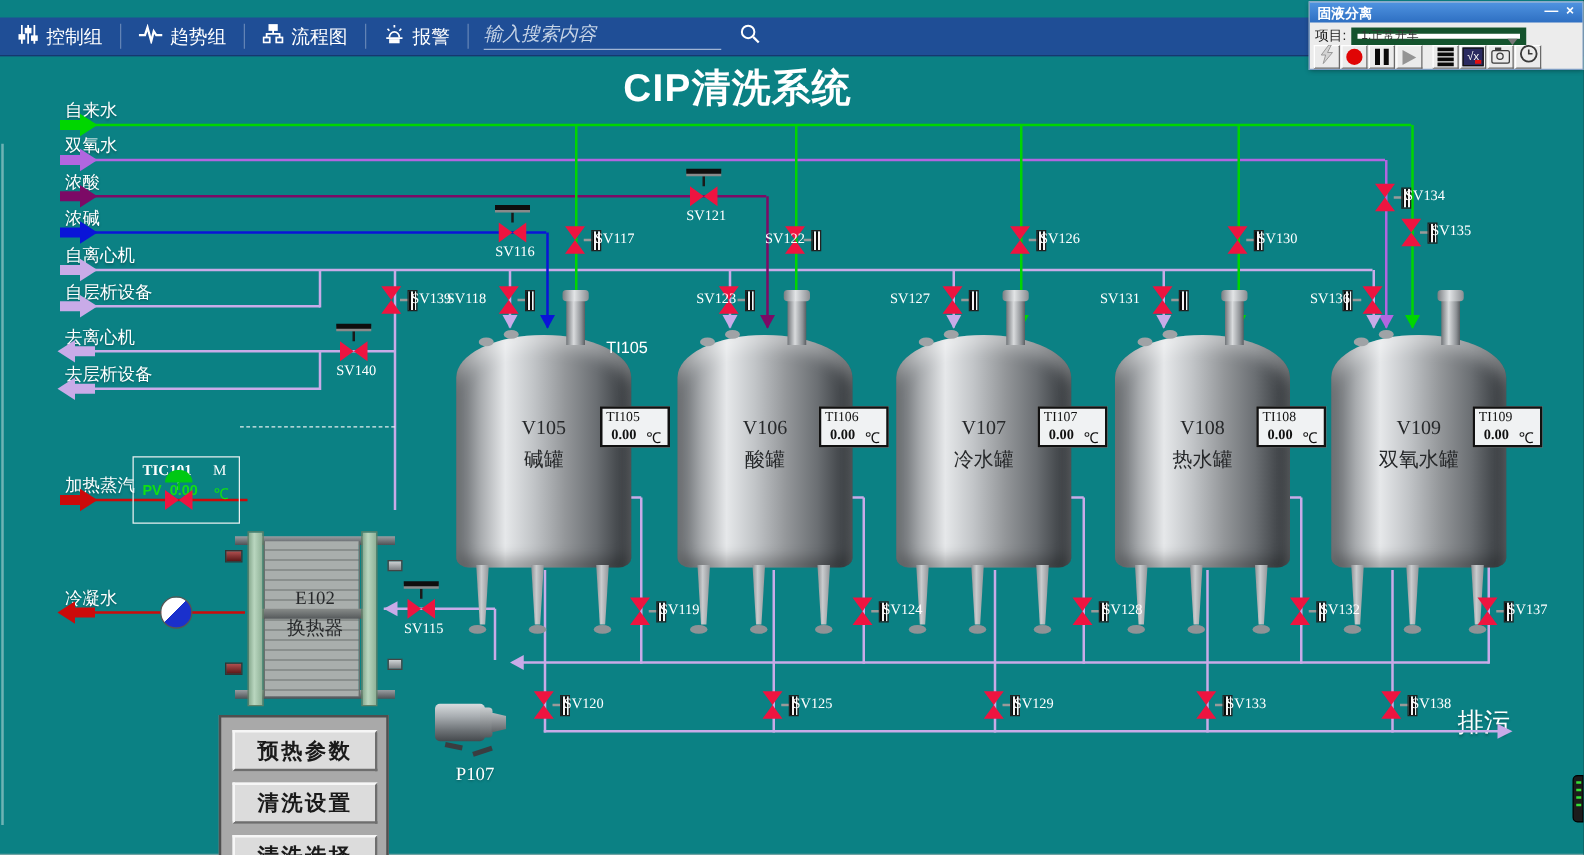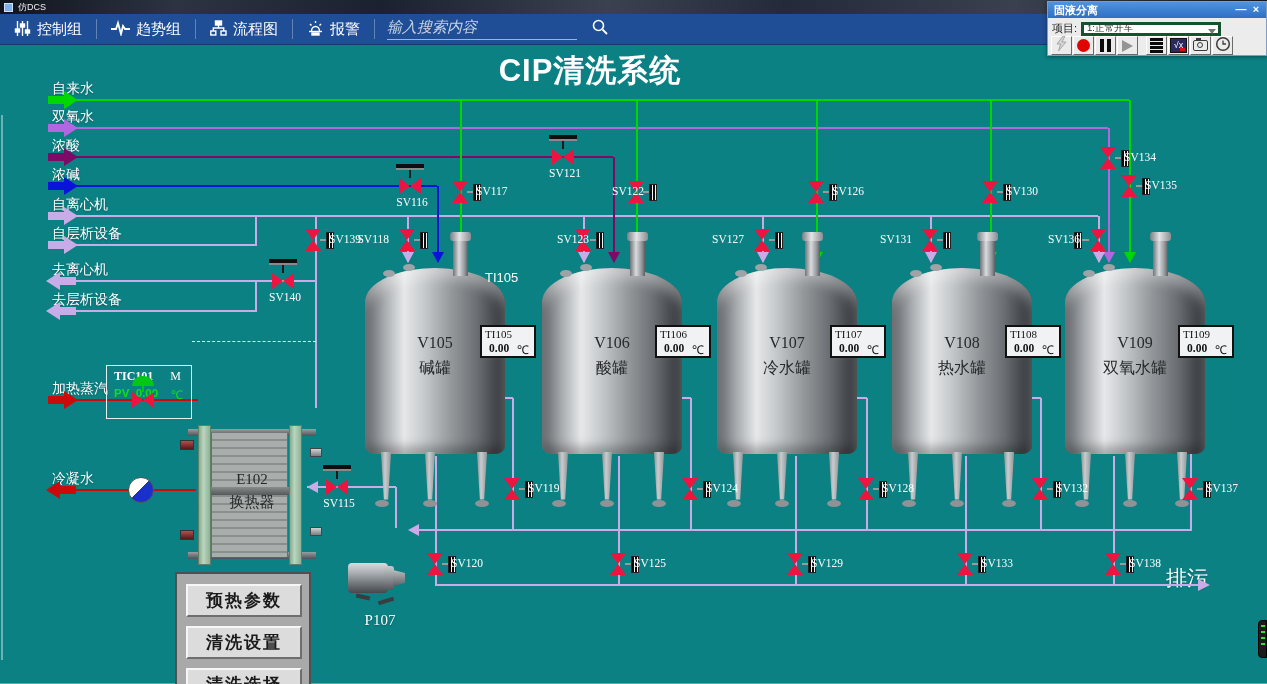--- a/index.html
+++ b/index.html
@@ -8,21 +8,21 @@
     font-family:"Liberation Sans",sans-serif;background:#0b8184;}
   .abs{position:absolute;}
   
   .titlebar{position:absolute;left:0;top:0;width:1267px;height:14px;
     background:linear-gradient(90deg,#10141c 0%,#2c3442 14%,#1a2230 30%,#3a4250 48%,#232b3a 62%,#39414f 80%,#141a24 100%);
     display:flex;align-items:center;z-index:40;}
   .app-icon{width:9px;height:9px;margin:0 5px 0 4px;background:#7fb2ea;border:1px solid #cfe2f6;}
   .app-title{color:#f0f0f0;font-size:9px;line-height:9px;}
   .toolbar{position:absolute;left:0;top:14px;width:1267px;height:31px;background:#1f4e96;
     display:flex;align-items:center;z-index:30;border-bottom:1px solid #16386e;}
-  .tbitem{display:flex;gap:6px;color:#fff;font-size:15px;padding:0 14px;height:18px;cursor:default;}
+  .tbitem{display:flex;align-items:center;gap:6px;color:#fff;font-size:15px;padding:0 14px;height:18px;cursor:default;}
   .tbsep{width:1px;height:20px;background:rgba(255,255,255,.3);}
   .tbsearch{display:flex;align-items:center;margin-left:12px;}
   .tbsearch .ph{font-style:italic;color:#c6d4e6;font-size:15px;border-bottom:1px solid #9fb4d4;
     width:190px;padding-bottom:2px;}
   
   .canvas{position:absolute;left:0;top:45px;width:1267px;height:639px;background:#0b8184;
     border-bottom:1px solid #6fa3a3;}
   .edge-light{position:absolute;left:1px;top:70px;width:2px;height:545px;background:rgba(230,240,240,.45);}
   .page-title{position:absolute;left:420px;top:5px;width:340px;text-align:center;color:#fff;
     font-size:31px;font-weight:bold;letter-spacing:1px;}
@@ -96,38 +96,34 @@
   .edgewidget i{display:block;width:4px;height:2px;background:#35e035;margin:4px auto 0;}
   
   .floatwin{position:absolute;left:1047px;top:1px;width:220px;height:55px;background:#ececec;
     border:1px solid #7d9ec4;z-index:50;box-shadow:0 1px 4px rgba(0,0,0,.4);}
   .fw-title{position:absolute;left:0;top:0;width:100%;height:16px;
     background:linear-gradient(180deg,#4f93e0,#2e6fc2);color:#fff;font-size:11px;font-weight:bold;
     display:flex;align-items:center;padding-left:6px;}
   .fw-ctrl{position:absolute;top:1px;color:#fff;font-size:11px;font-weight:bold;width:14px;text-align:center;cursor:default;}
   .fw-row1{position:absolute;left:4px;top:19px;display:flex;align-items:center;}
   .fw-plabel{font-size:11px;color:#222;}
-  .fw-select{margin-left:4px;width:140px;height:14px;background:#fff;border:3px solid #14532d;
+  .fw-select{margin-left:4px;width:140px;height:14px;background:#fff;border:5px solid #14532d;
     font-size:9.5px;color:#333;display:flex;align-items:center;padding-left:3px;position:relative;}
   .fw-select .arr{position:absolute;right:2px;top:4px;width:0;height:0;border-left:4px solid transparent;
     border-right:4px solid transparent;border-top:5px solid #777;}
   .fw-row2{position:absolute;left:3px;top:34px;display:flex;align-items:center;gap:1px;}
   .fwbtn{width:21px;height:19px;background:#ebebeb;border:1px solid;border-color:#fff #6a6a6a #6a6a6a #fff;
     display:flex;align-items:center;justify-content:center;position:relative;}
   .gap{width:6px;}
 </style>
 </head>
 <body>
 
 <div class="screen">
 
-  <div class="titlebar">
-    <span class="app-icon"></span>
-    <span class="app-title">仿DCS</span>
-  </div>
 
   <div class="toolbar">
     <div class="tbitem">
       <span>
         <svg width="17" height="17" viewBox="0 0 17 17">
             <g stroke="#fff" stroke-width="1.4">
         <line x1="3.5" y1="1" x2="3.5" y2="16"></line>
               <line x1="8.5" y1="1" x2="8.5" y2="16"></line>
               <line x1="13.5" y1="1" x2="13.5" y2="16"></line>
         <rect x="1.5" y="9" width="4" height="3" fill="#fff"></rect>

